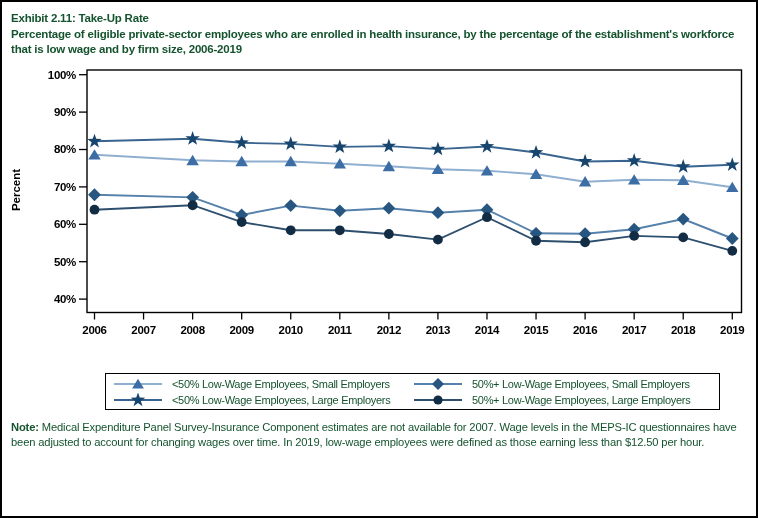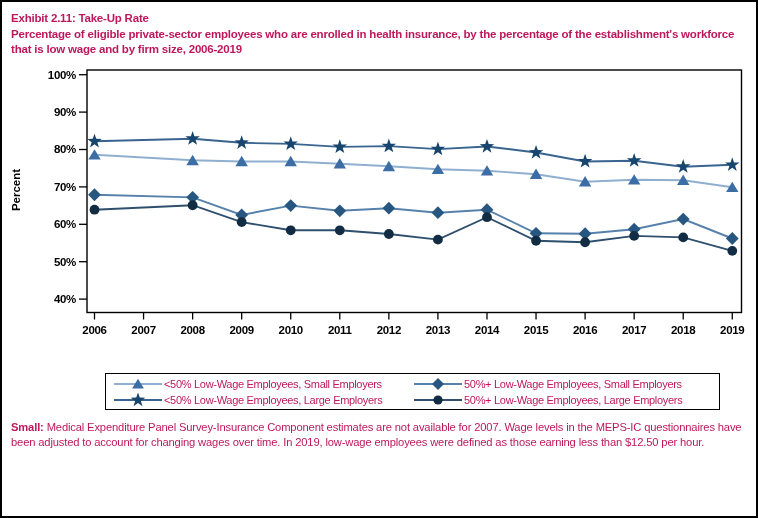--- a/index.html
+++ b/index.html
@@ -1,32 +1,32 @@
 <!DOCTYPE html>
 <html><head>
 <meta charset="utf-8">
 <style>
   * { margin:0; padding:0; box-sizing:border-box; }
   html,body { background:#fff; }
   .page {
     position:relative; width:758px; height:518px;
     border:2px solid #000; background:#fff; overflow:hidden;
-    font-family:"Liberation Sans", sans-serif; color:#be185d;
+    font-family:"Liberation Sans", sans-serif; color:#14532d;
   }
   .titleblock { position:absolute; left:9px; top:9px; width:730px;
     font-size:11.5px; font-weight:bold; line-height:15.5px; letter-spacing:-0.2px; }
   .titleblock .t1 { display:block; }
   .chart-wrap { position:absolute; left:0; top:0; width:758px; height:348px; }
   svg text { font-family:"Liberation Sans", sans-serif; }
   .legend {
     position:absolute; left:103px; top:371px; width:615px; height:37px;
     border:1.5px solid #000; padding:2px 0 0 6px;
   }
   .legend-grid { display:grid; grid-template-columns:300px 300px; grid-auto-rows:16px; }
-  .legend-item { display:flex; align-items:center; font-size:11px; letter-spacing:-0.3px; white-space:nowrap; }
+  .legend-item { display:flex; align-items:center; gap:8px; font-size:11px; letter-spacing:-0.3px; white-space:nowrap; }
   .legend-item svg { flex:0 0 auto; }
   .footer { position:absolute; left:9px; top:416px; width:742px; font-size:11.2px; line-height:17px; letter-spacing:-0.15px; }
   .foot-line b { letter-spacing:-0.15px; }
   .foot-note { line-height:14.5px; margin-top:2px; }
 </style>
 </head>
 <body>
 
 <div class="page">
 
@@ -183,16 +183,16 @@
             <g>
               <circle cx="26" cy="7" r="4.6" fill="#122c44"></circle>
             </g>
           </svg>
         <span>50%+ Low-Wage Employees, Large Employers</span>
       </div>
     </div>
   </div>
 
   <div class="footer">
-    <div class="foot-line foot-note"><b>Small:</b><span> Medical Expenditure Panel Survey-Insurance Component estimates are not available for 2007. Wage levels in the MEPS-IC questionnaires have been adjusted to account for changing wages over time. In 2019, low-wage employees were defined as those earning less than $12.50 per hour.</span></div>
+    <div class="foot-line foot-note"><b>Note:</b><span> Medical Expenditure Panel Survey-Insurance Component estimates are not available for 2007. Wage levels in the MEPS-IC questionnaires have been adjusted to account for changing wages over time. In 2019, low-wage employees were defined as those earning less than $12.50 per hour.</span></div>
   </div>
 
 </div>
 
 </body></html>

